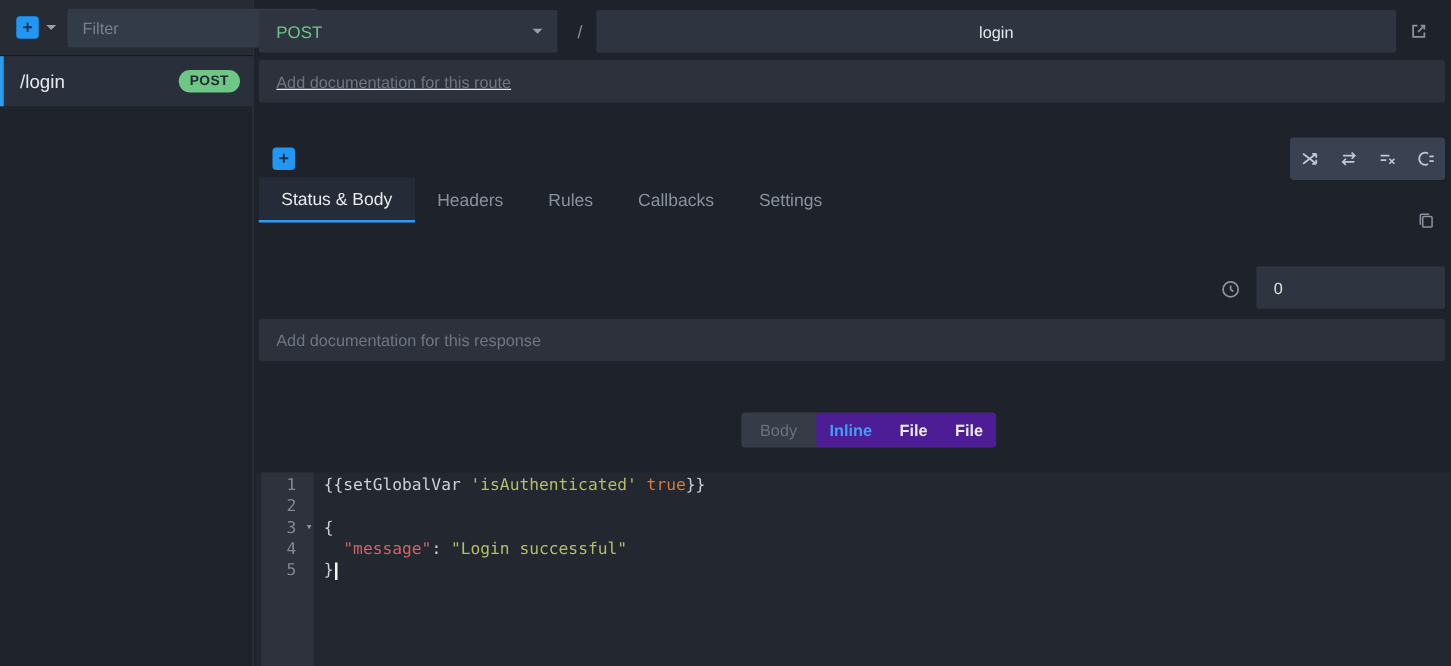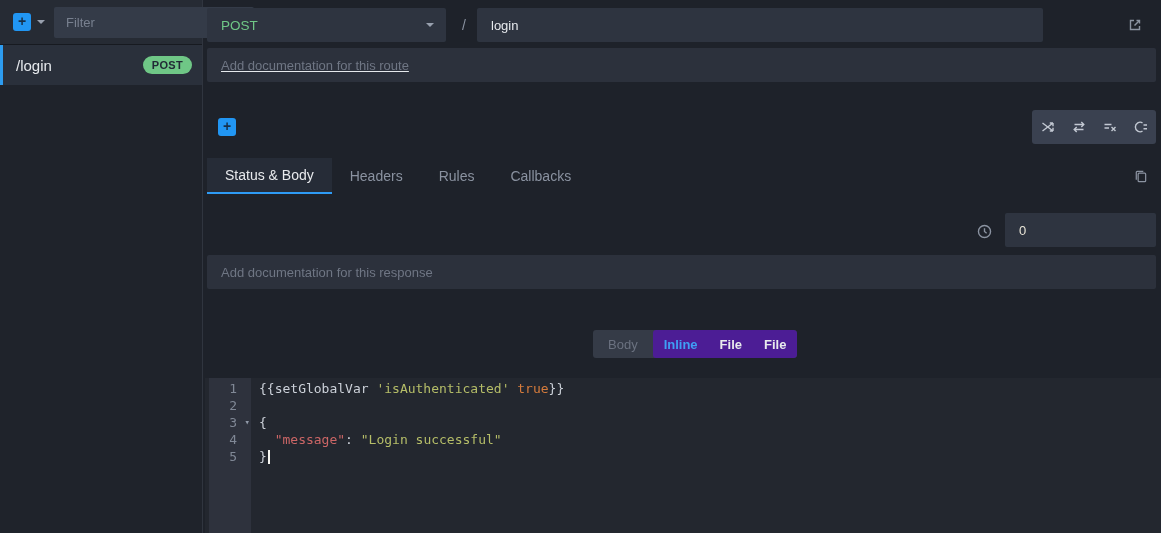--- a/index.html
+++ b/index.html
@@ -36,34 +36,34 @@
   .sel, .txt-input { background:#2e3440; border:none; border-radius:2px; height:34px;
     font-size:13px; color:#e6e9ed; outline:none; font-family:"Liberation Sans", sans-serif; }
   .sel { display:flex; align-items:center; padding:0 12px 0 14px; cursor:pointer; }
   .sel .sel-label { flex:1; }
   .doc-input { background:#2c313c; }
   .doc-input::placeholder { color:#6f7684; }
   .method-sel { position:absolute; left:3px; top:8px; width:239px; }
   .method-sel .sel-label { color:#6fc786; font-size:13.5px; }
   .slash-sep { position:absolute; left:249px; top:8px; width:22px; height:34px;
     display:flex; align-items:center; justify-content:center; color:#8a92a0; font-size:14px; }
-  .path-input { position:absolute; left:273px; top:8px; width:566px; padding:0 14px; }
+  .path-input { position:absolute; left:273px; top:8px; width:640px; padding:0 14px;text-align:center; }
   .icon-btn { background:none; border:none; color:#8b93a1; cursor:pointer; padding:0;
     display:flex; align-items:center; justify-content:center; }
   .open-ext { position:absolute; left:919px; top:13px; width:24px; height:24px; }
   .route-doc { position:absolute; left:3px; top:48px; width:949px; padding:0 14px;text-decoration:underline; }
   
   .resp-add { position:absolute; left:14px; top:118px; }
   .resp-sel { position:absolute; left:36px; top:110px; width:783px; }
   .mode-group { position:absolute; left:828px; top:110px; width:124px; height:34px;
     background:#3a4150; border-radius:3px; display:flex; align-items:center; justify-content:space-around;
     color:#c2c8d2; }
   .mode-group .icon-btn { color:#c2c8d2; width:24px; height:24px; }
   
-  .tabs { position:absolute; left:3px; top:158px; height:36px; display:flex;text-align:center; }
+  .tabs { position:absolute; left:3px; top:142px; height:36px; display:flex;text-align:center; }
   .tab { height:36px; display:flex; align-items:center; padding:0 18px; font-size:14px;
     color:#8a92a0; cursor:pointer; }
   .tab.active { background:#262c37; color:#e8eaed; border-bottom:2px solid #2e9bf5; }
   .copy-btn { position:absolute; left:924px; top:164px; width:24px; height:24px; }
   
   .status-sel { position:absolute; left:3px; top:213px; width:758px; }
   .clock-btn { position:absolute; left:770px; top:221px; width:20px; height:20px; }
   .latency-input { position:absolute; left:801px; top:213px; width:151px; padding:0 14px;
     color:#e8e4d6; }
   .resp-doc { position:absolute; left:3px; top:255px; width:949px; padding:0 14px; }
@@ -166,20 +166,21 @@
         </svg>
       </span>
     </button>
   </div>
 
   <div class="tabs">
     <div class="tab active">Status &amp; Body</div>
     <div class="tab">Headers</div>
     <div class="tab">Rules</div>
     <div class="tab">Callbacks</div>
+    <div class="tab">Settings</div>
   </div>
   <button class="icon-btn copy-btn">
     <span>
       <svg width="15" height="15" viewBox="0 0 16 16" fill="none" stroke="currentColor" stroke-width="1.3">
         <rect x="5.5" y="4.5" width="8" height="9" rx="1"></rect>
         <path d="M3.5 11.5 V3.5 A1 1 0 0 1 4.5 2.5 H11"></path>
       </svg>
     </span>
   </button>
 

